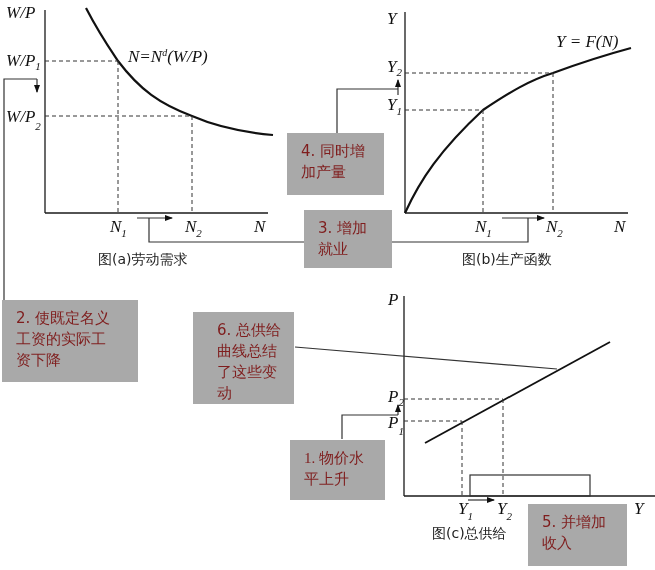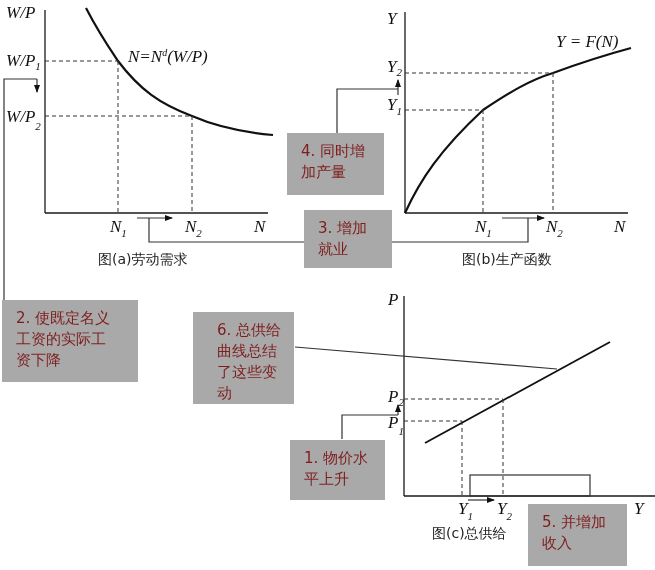--- a/index.html
+++ b/index.html
@@ -105,16 +105,16 @@
 加产量</div>
 <div class="box" style="left:304px; top:210px; width:88px; height:58px;">3. 增加
 就业</div>
 <div class="box" style="left:2px; top:300px; width:136px; height:82px;">2. 使既定名义
 工资的实际工
 资下降</div>
 <div class="box" style="left:193px; top:312px; width:101px; height:92px; padding-left:24px;">6. 总供给
 曲线总结
 了这些变
 动</div>
-<div class="box" style="left:290px; top:440px; width:95px; height:60px;">1. 物价水
+<div class="box" style="left:290px; top:440px; width:95px; height:60px;font-family:Liberation Serif, serif;">1. 物价水
 平上升</div>
 <div class="box" style="left:528px; top:504px; width:99px; height:62px;">5. 并增加
 收入</div>
 
 </body></html>

